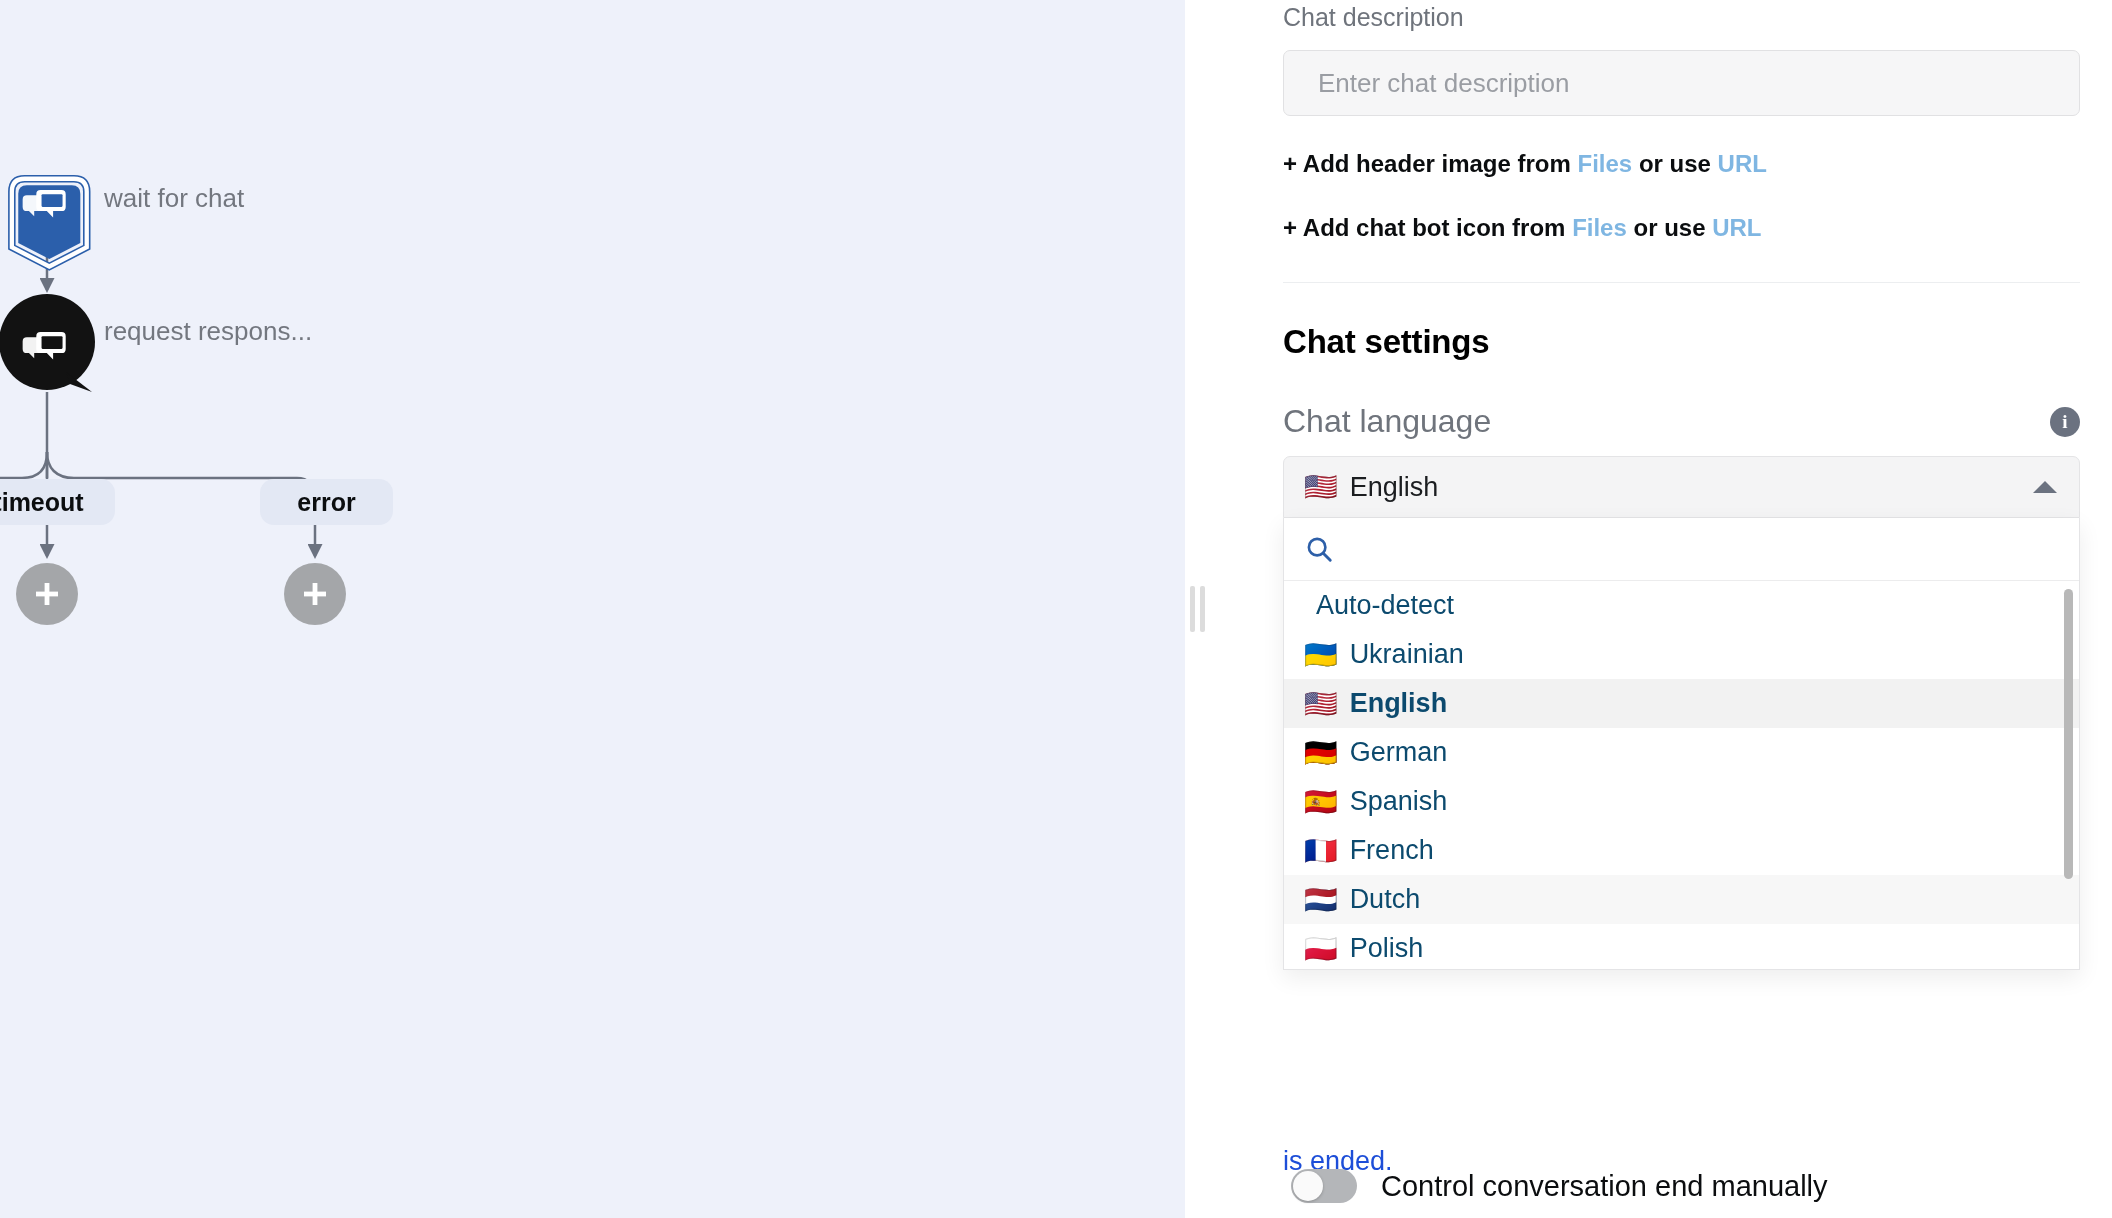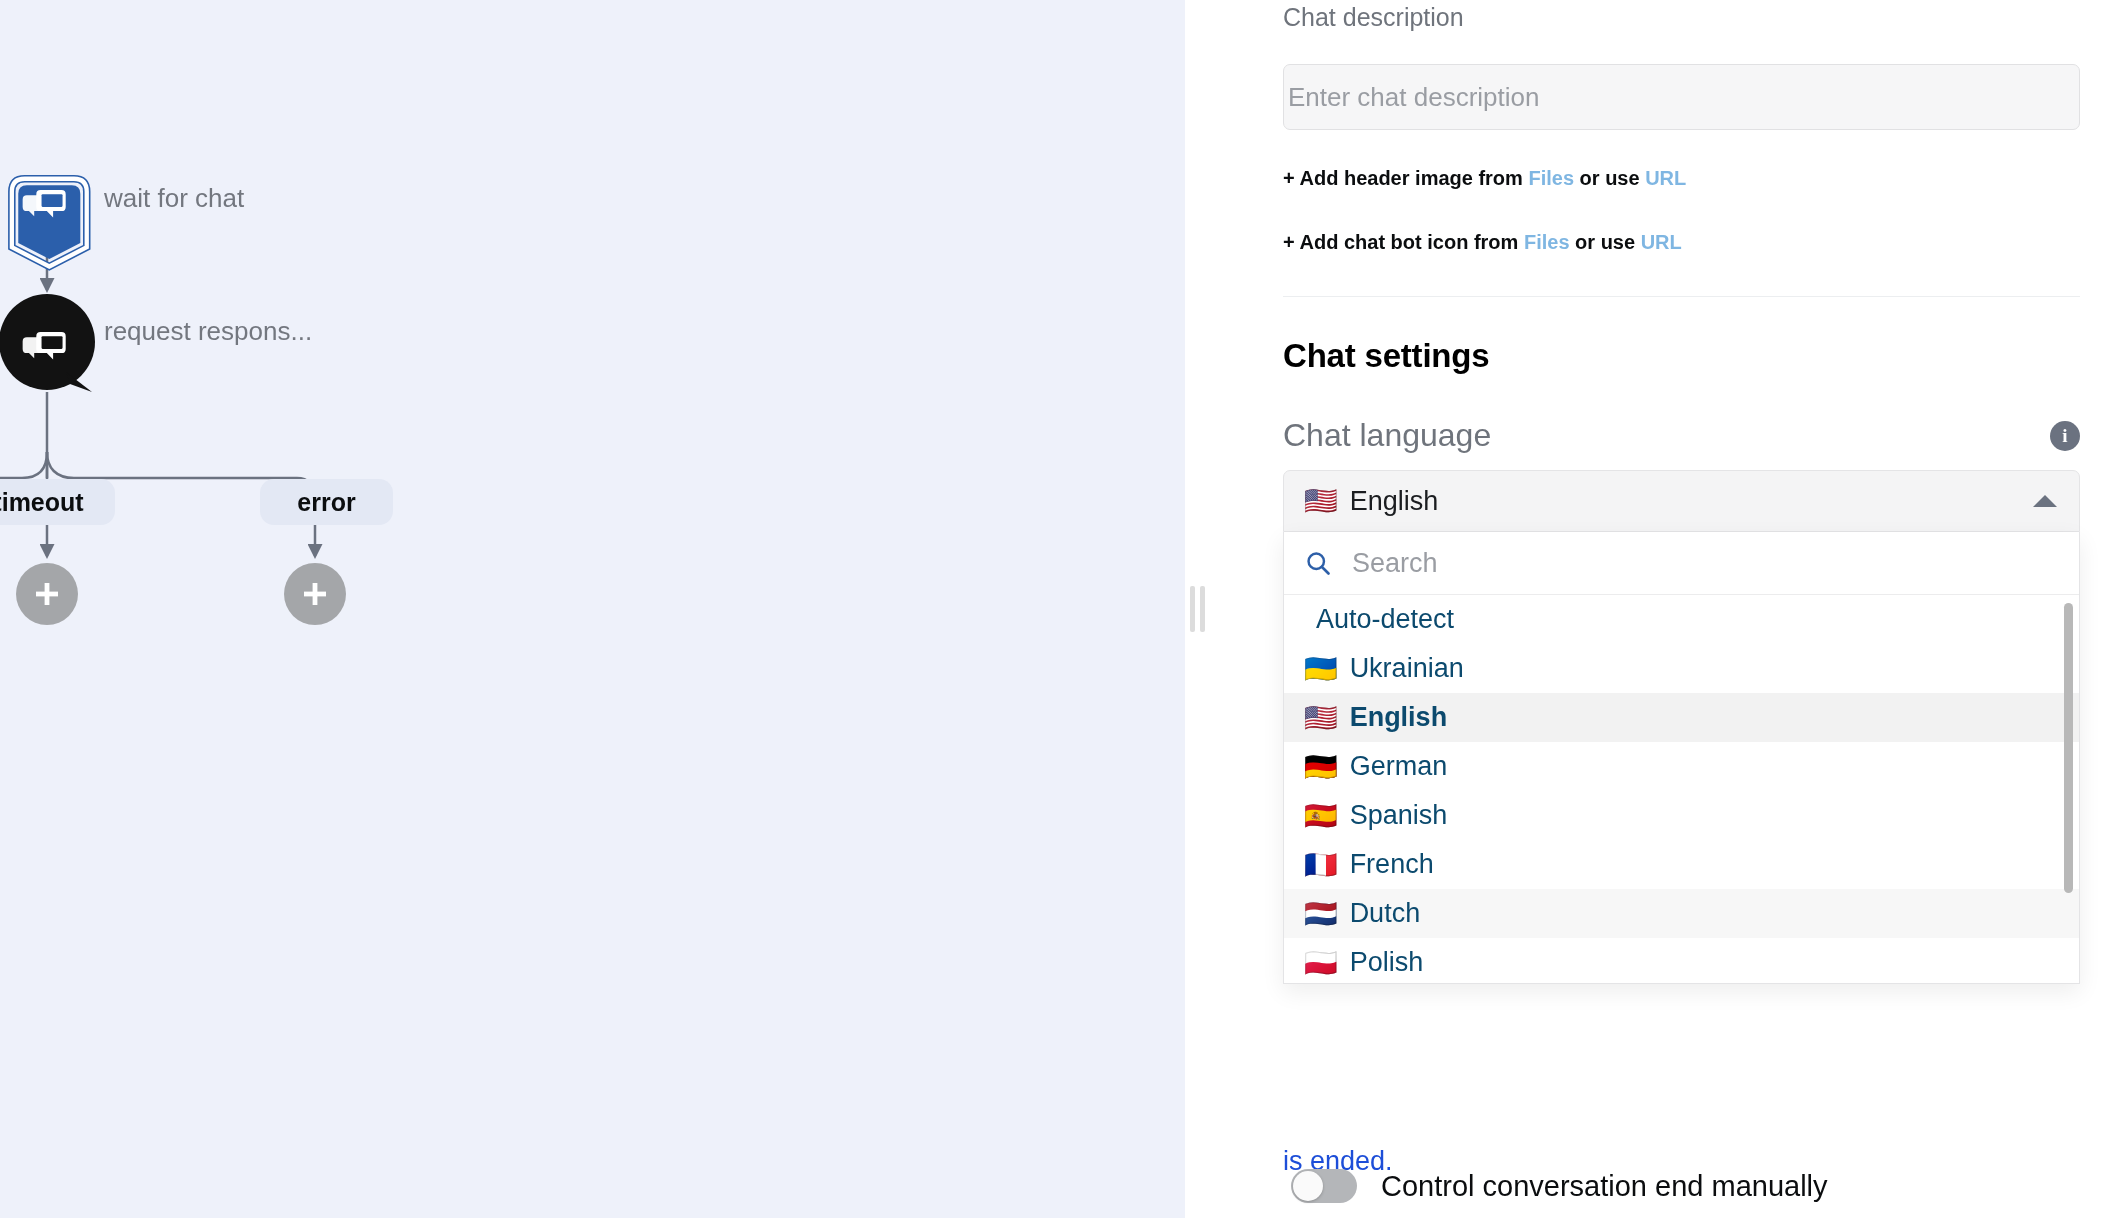--- a/index.html
+++ b/index.html
@@ -116,38 +116,38 @@
   }
 
   .field-label {
     color: #6f747c;
     font-size: 25px;
     line-height: 30px;
     margin-top: -14px;
   }
 
   .text-input {
-    margin-top: 32px;
+    margin-top: 18px;
     width: 100%;
     height: 66px;
     box-sizing: border-box;
     border: 1px solid #e1e1e3;
     border-radius: 7px;
     background: #f6f6f7;
-    padding: 0 4px;
+    padding: 0 34px;
     font-family: "Liberation Sans", sans-serif;
     font-size: 26px;
     color: #1b1d20;
     outline: none;
   }
   .text-input::placeholder { color: #9a9da3; }
 
   .add-line {
     margin-top: 32px;
-    font-size: 20px;
+    font-size: 24px;
     font-weight: 700;
     color: #0b0d0f;
     line-height: 32px;
   }
   .add-line .lnk {
     color: #7fb6e2;
     cursor: pointer;
   }
 
   .divider {
@@ -469,21 +469,20 @@
         <span class="caret-up"></span>
       </div>
 
       <div class="dropdown">
 
         <div class="dd-search">
           <svg width="30" height="30" viewBox="0 0 24 24">
             <circle cx="10.5" cy="10.5" r="6.6" fill="none" stroke="#2d5fa8" stroke-width="2.1"></circle>
             <line x1="15.4" y1="15.4" x2="21" y2="21" stroke="#2d5fa8" stroke-width="2.3" stroke-linecap="round"></line>
           </svg>
-          <input type="text" placeholder="Search" style="">
         </div>
 
         <div class="dd-list">
           <div class="dd-item">
             <span></span>
             <span>Auto-detect</span>
           </div>
           <div class="dd-item">
             <span>🇺🇦</span>
             <span>Ukrainian</span>

